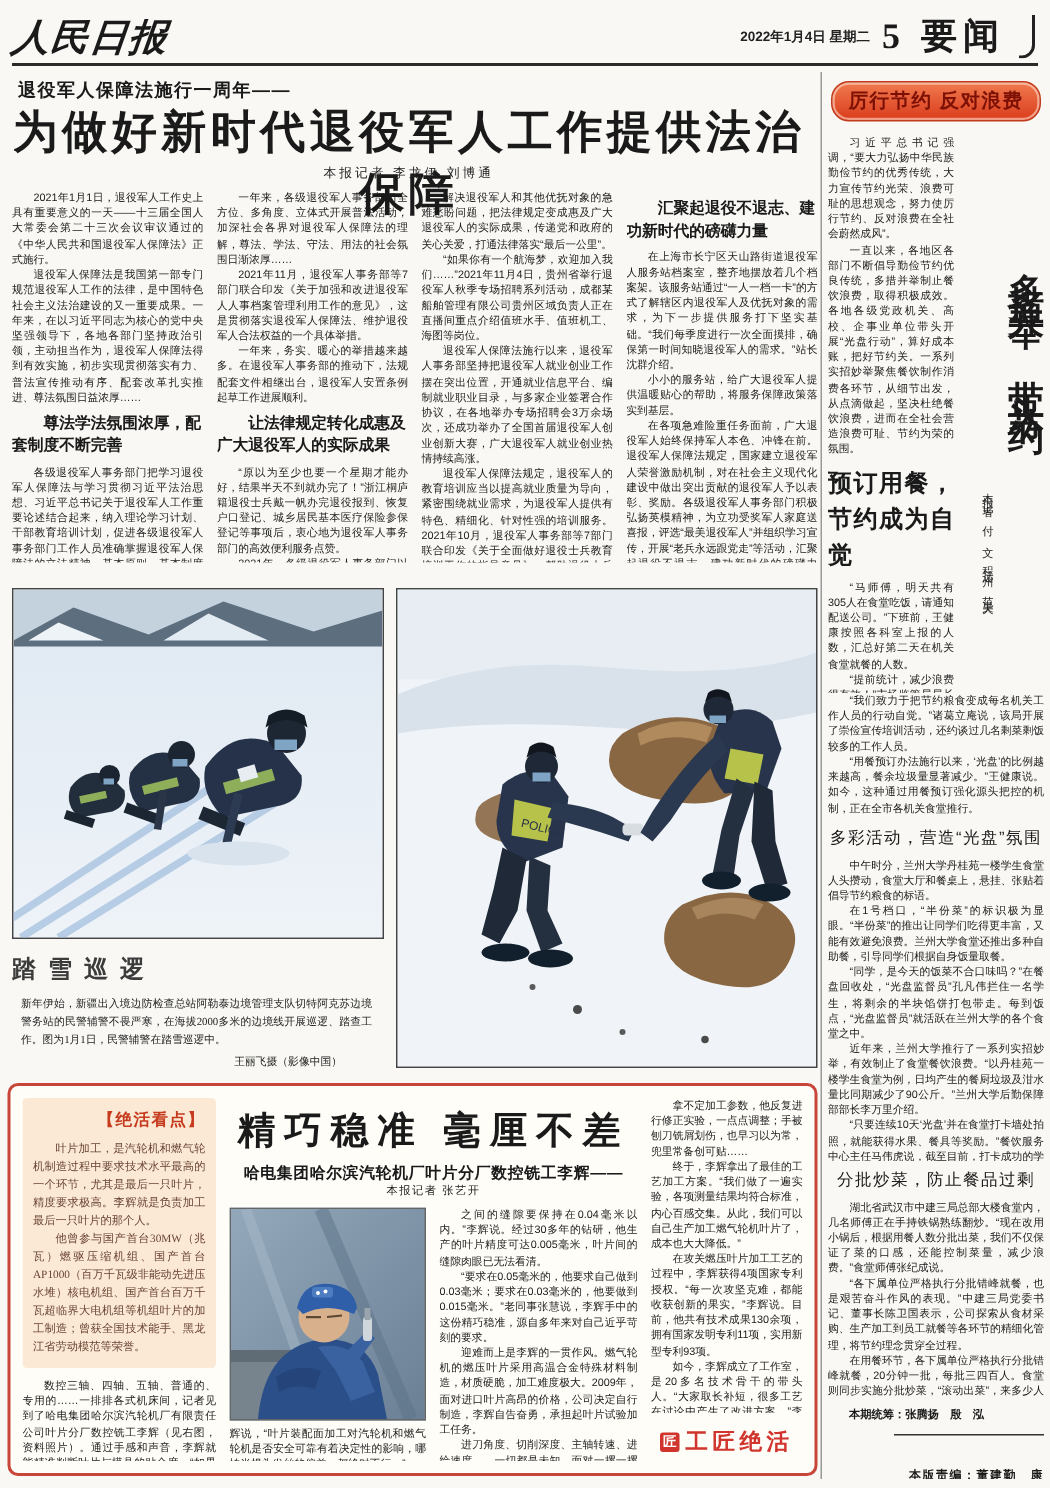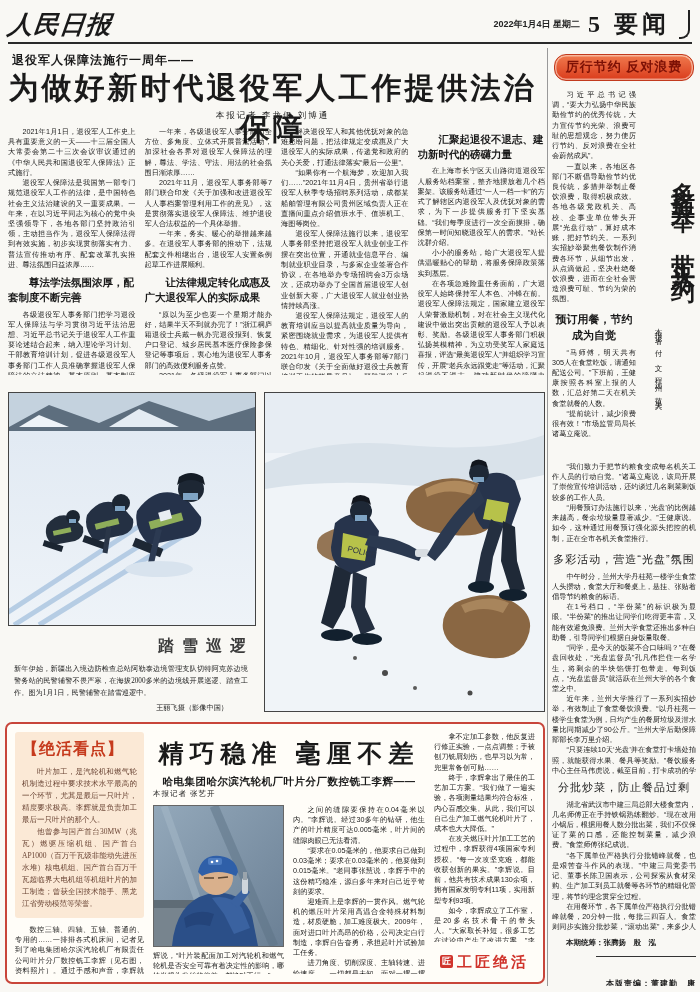--- a/index.html
+++ b/index.html
@@ -18,56 +18,56 @@
   #main-cols{position:absolute;left:8px;top:127px;width:537px;height:248px;display:flex;gap:9px;overflow:hidden;}
   .col{flex:1;font-size:7.2px;line-height:1.42;text-align:justify;overflow:hidden;}
   .col .p{margin:0;text-indent:2em;}
   .col .subhead{font-size:10.5px;font-weight:bold;line-height:1.45;margin:5px 0 4px;text-indent:2em;text-align:left;}
   
   #photos{position:absolute;left:8px;top:384px;width:537px;height:334px;}
   .photo-frame{position:absolute;border:1px solid #444;background:#e9eef4;overflow:hidden;}
   #photo-left{left:0;top:8px;width:246px;height:232px;}
   #photo-right{left:256px;top:8px;width:279px;height:318px;}
   #photo-caption{position:absolute;left:0;top:252px;width:246px;}
-  #photo-caption .title{font-family:"Liberation Serif",serif;font-size:16px;font-weight:bold;letter-spacing:8px;text-align:right;color:#3c3c3c;}
+  #photo-caption .title{font-family:"Liberation Serif",serif;font-size:16px;font-weight:bold;letter-spacing:8px;text-align:left;color:#3c3c3c;}
   #photo-caption .cap{font-family:"Liberation Serif",serif;font-size:7.2px;line-height:1.65;text-align:justify;margin:7px 6px 0;color:#222;}
   #photo-caption .credit{font-family:"Liberation Serif",serif;font-size:7.2px;text-align:right;margin:3px 26px 0 0;}
   
   #craft{position:absolute;left:5px;top:722px;width:540px;height:262px;border:2px solid #c8453a;border-radius:7px;background:#fffdf8;box-sizing:border-box;padding:8px;}
   #craft-inner{display:flex;gap:9px;height:100%;}
   #craft-c1{width:129px;flex:none;overflow:hidden;}
   #craft-pink{background:#fbe9d6;border-radius:3px;padding:7px 7px 8px;}
-  #craft-tag{color:#c63b1e;font-weight:bold;font-size:16px;text-align:left;letter-spacing:1px;margin-bottom:6px;}
+  #craft-tag{color:#c63b1e;font-weight:bold;font-size:11px;text-align:right;letter-spacing:1px;margin-bottom:6px;}
   #craft-pink .p{margin:0;text-indent:2em;font-family:"Liberation Serif",serif;font-size:7.5px;line-height:1.6;color:#6a4434;text-align:justify;}
   #craft-c1-rest{margin-top:7px;font-size:7.2px;line-height:1.42;text-align:justify;overflow:hidden;}
   #craft-c1-rest .p{margin:0;text-indent:2em;}
   #craft-mid{width:272px;flex:none;display:flex;flex-direction:column;}
   #craft-kicker{font-size:10.5px;font-weight:bold;text-align:center;letter-spacing:0.5px;margin-top:2px;}
   #craft-headline{font-size:25px;font-weight:900;letter-spacing:6px;text-align:center;margin:5px 0 3px;}
-  #craft-byline{font-size:7.5px;text-align:left;letter-spacing:1px;margin-bottom:6px;}
+  #craft-byline{font-size:7.5px;text-align:center;letter-spacing:1px;margin-bottom:6px;}
   #craft-mid-row{display:flex;gap:9px;flex:1;overflow:hidden;}
   #craft-photo-col{width:131px;flex:none;}
   #craft-photo{border:1px solid #666;width:129px;height:140px;overflow:hidden;background:#7d93a8;}
   #craft-photo-col .txt{margin-top:4px;font-size:7.2px;line-height:1.42;text-align:justify;overflow:hidden;height:42px;}
   #craft-photo-col .txt .p{margin:0;}
   #craft-c3{flex:1;font-size:7.2px;line-height:1.42;text-align:justify;overflow:hidden;}
   #craft-c3 .p{margin:0;text-indent:2em;}
   #craft-c4{flex:1;position:relative;font-size:7.2px;line-height:1.42;text-align:justify;overflow:hidden;}
   #craft-c4 .txt{height:210px;overflow:hidden;}
   #craft-c4 .p{margin:0;text-indent:2em;}
   #craft-logo{position:absolute;bottom:2px;left:0;right:0;display:flex;justify-content:center;align-items:center;gap:4px;color:#d0342c;font-weight:900;font-size:15px;letter-spacing:3px;}
   .logo-sq{width:13px;height:13px;background:#d0342c;border-radius:2px;color:#fff;font-size:9px;font-weight:bold;display:flex;align-items:center;justify-content:center;letter-spacing:0;}
   
   #sep{position:absolute;left:547px;top:48px;bottom:6px;border-left:1px solid #999;}
   #side{position:absolute;left:552px;top:50px;width:144px;height:936px;overflow:hidden;}
   #side-banner{width:138px;margin:4px auto 9px;border:1.5px solid #c23a1d;border-radius:12px;background:linear-gradient(180deg,#f07a4e,#da3c1c);padding:3px 0 4px;text-align:center;font-size:13px;font-weight:900;letter-spacing:1px;color:#7c1005;box-shadow:inset 0 0 0 1.5px rgba(255,235,220,.55);}
   #side-lead{position:relative;display:flex;gap:5px;height:372px;overflow:hidden;}
   #side-narrow{width:84px;flex:none;font-size:7.2px;line-height:1.42;text-align:justify;overflow:hidden;}
   #side-narrow .p{margin:0;text-indent:2em;}
-  #side-narrow .subhead{font-size:11px;font-weight:bold;text-align:center;line-height:1.5;margin:6px 0 4px;text-indent:0;}
+  #side-narrow .subhead{font-size:16px;font-weight:bold;line-height:1.5;margin:6px 0 4px;text-indent:0;}
   #side-vert{position:relative;flex:1;}
   #v-headline{position:absolute;right:1px;top:72px;writing-mode:vertical-rl;text-orientation:upright;font-size:24px;font-weight:900;letter-spacing:9px;line-height:1;}
   #v-byline{position:absolute;right:33px;top:232px;writing-mode:vertical-rl;text-orientation:upright;font-size:7.5px;letter-spacing:3px;color:#222;}
   .side-sec{font-size:7.2px;line-height:1.42;text-align:justify;overflow:hidden;}
   .side-sec .p{margin:0;text-indent:2em;}
   .side-sec .subhead{font-size:11px;font-weight:normal;text-align:center;letter-spacing:1px;margin:6px 0 4px;text-indent:0;}
   #side-s1{height:84px;}
   #side-s2{height:228px;}
   #side-s3{height:158px;}
   #side-footnote{font-size:7.5px;font-weight:bold;text-align:left;margin:6px 0 0 14px;}

